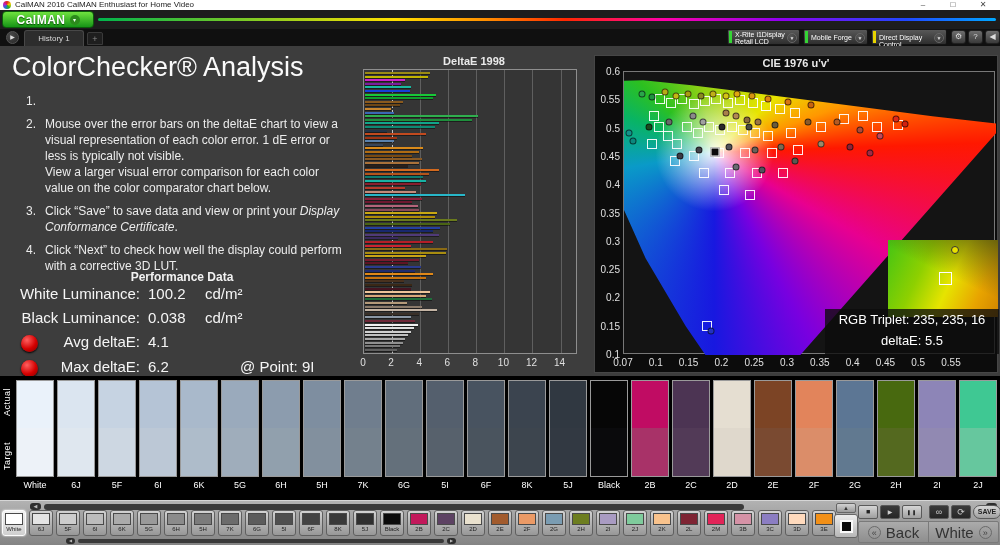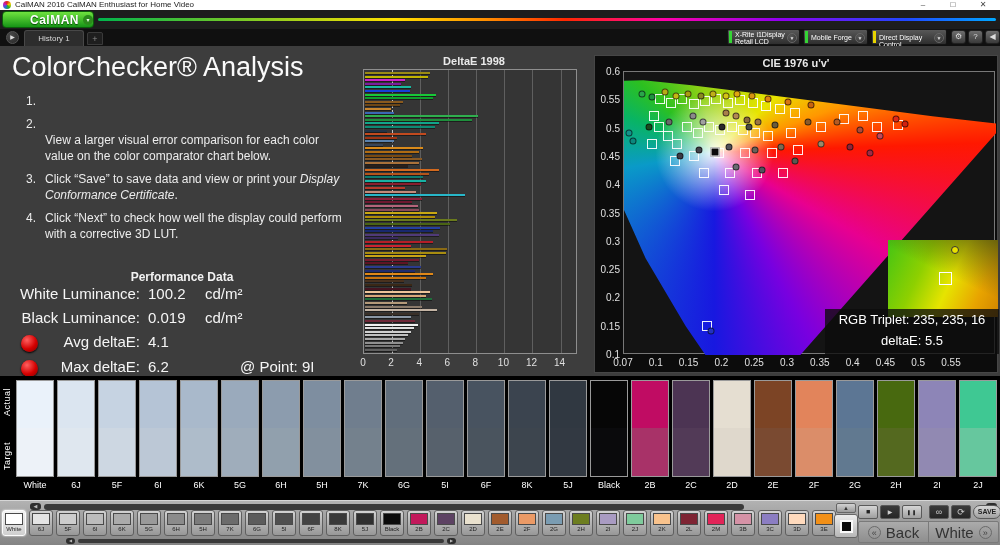--- a/index.html
+++ b/index.html
@@ -11,21 +11,21 @@
   #titlebar .appicon { position:absolute; left:3px; top:1px; width:8px; height:8px; border-radius:50%;
       background:conic-gradient(#e02020,#f0d000,#20b020,#2070e0,#c020c0,#e02020); }
   #titlebar .title { position:absolute; left:15px; top:0px; font-size:8px; color:#222; line-height:10px; white-space:nowrap; }
   #titlebar .winctl { position:absolute; top:0; font-size:8px; color:#444; line-height:10px; width:14px; text-align:center; }
   #ctl-min { right:70px; } #ctl-max { right:40px; } #ctl-close { right:10px; }
 
   
   #appbar { position:absolute; left:0; top:10px; width:1000px; height:19px; background:#1d1d1d; }
   #logo { position:absolute; left:2px; top:1px; width:92px; height:17px; border-radius:4px;
       background:linear-gradient(#6fe23f,#169416); border:1px solid #0b5c0b;
-      display:flex; align-items:center; justify-content:flex-end; gap:4px; }
+      display:flex; align-items:center; justify-content:center; gap:4px; }
   #logo .logo-text { font-size:12px; font-weight:bold; color:#fff; letter-spacing:.5px; text-shadow:0 1px 1px #054d05; }
   #logo .logo-caret { width:10px; height:10px; border-radius:50%; background:#2c8a1c; color:#eaffea; font-size:6px;
       line-height:10px; text-align:center; }
   #rainbow { position:absolute; left:98px; right:4px; top:8px; height:3px; border-radius:2px;
       background:linear-gradient(90deg,#00b44c 0%,#88cc22 18%,#ffe000 33%,#ff9000 43%,#ff2800 52%,#ff00a8 63%,#9000f0 76%,#2048ff 90%,#00a8ff 100%); }
 
   
   #tabbar { position:absolute; left:0; top:29px; width:1000px; height:17px; background:#101010; }
   #tab-scroll { position:absolute; left:6px; top:2px; width:13px; height:13px; border-radius:50%;
       background:radial-gradient(circle at 35% 30%, #4a4a4a, #262626); border:1px solid #555;
@@ -187,41 +187,41 @@
 </div>
 
 <div id="main">
   <div id="page-title">ColorChecker® Analysis</div>
   <div id="steps">
       <div class="step">
         <span class="num">1.</span>
       </div>
       <div class="step">
         <span class="num">2.</span>
-        <span class="body"><br><span>View a larger visual error comparison for each color value on the color comparator chart below.</span></span>
+        <span class="body"><span>Mouse over the error bars on the deltaE chart to view a visual representation of each color error. 1 dE error or less is typically not visible.</span><br><span>View a larger visual error comparison for each color value on the color comparator chart below.</span></span>
       </div>
       <div class="step">
         <span class="num">3.</span>
         <span class="body"><span>Click “Save” to save data and view or print your </span><i class="it">Display Conformance Certificate</i><span>.</span></span>
       </div>
       <div class="step">
         <span class="num">4.</span>
         <span class="body"><span>Click “Next” to check how well the display could perform with a corrective 3D LUT.</span></span>
       </div>
     </div>
   <div id="perf-header">Performance Data</div>
   <div id="perf-rows">
       <div class="perf-row" style="top: 239px;">
         <span class="plabel">White Luminance:</span>
         <span class="pvalue">100.2</span>
         <span class="punit">cd/m²</span>
       </div>
       <div class="perf-row" style="top: 263px;">
         <span class="plabel">Black Luminance:</span>
-        <span class="pvalue">0.019</span>
+        <span class="pvalue">0.038</span>
         <span class="punit">cd/m²</span>
       </div>
       <div class="perf-row" style="top: 287px;">
         <span class="led" style="background: radial-gradient(circle at 35% 30%, rgb(255, 96, 96), rgb(212, 0, 0) 55%, rgb(122, 0, 0));"></span>
         <span class="plabel">Avg deltaE:</span>
         <span class="pvalue">4.1</span>
       </div>
       <div class="perf-row" style="top: 312px;">
         <span class="led" style="background: radial-gradient(circle at 35% 30%, rgb(255, 96, 96), rgb(212, 0, 0) 55%, rgb(122, 0, 0));"></span>
         <span class="plabel">Max deltaE:</span>

